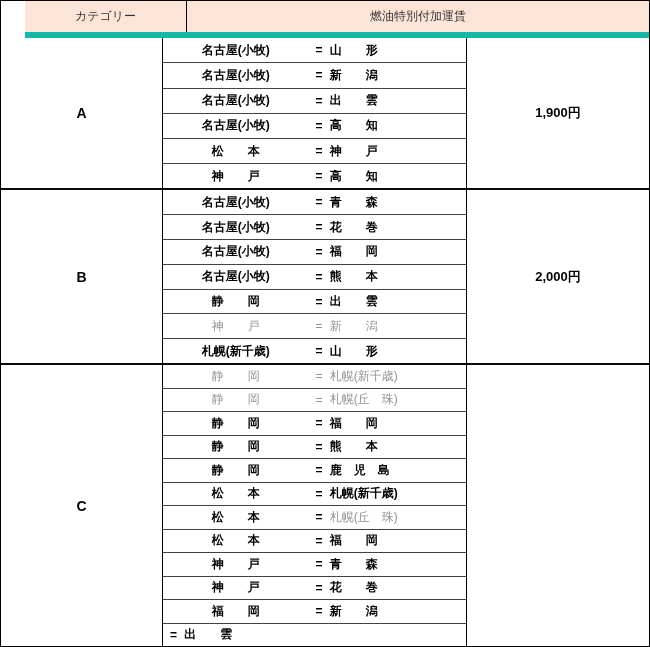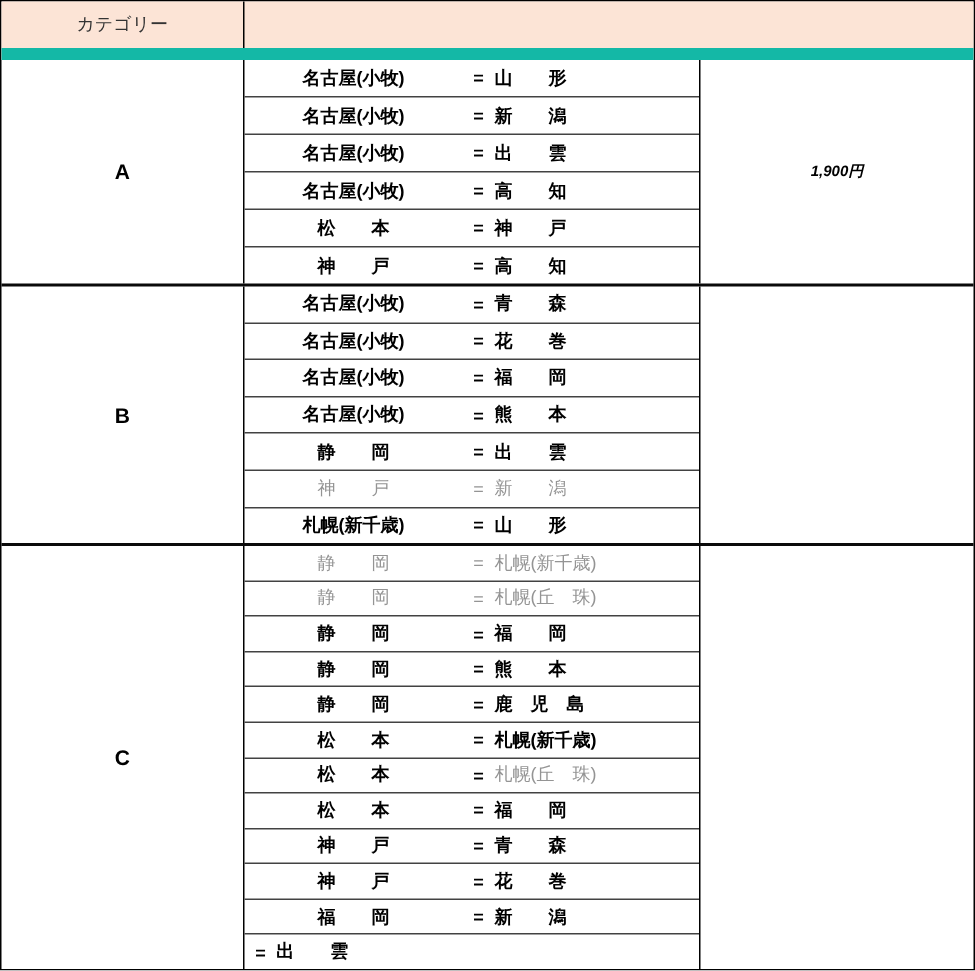--- a/index.html
+++ b/index.html
@@ -2,48 +2,49 @@
 <html><head>
 <meta charset="utf-8">
 <style>
   html,body{margin:0;padding:0;background:#fff;}
   .surcharge-table{
     width:650px;height:647px;box-sizing:border-box;
     border:1px solid #000;display:flex;flex-direction:column;
     font-family:"Liberation Sans","DejaVu Sans",sans-serif;
     background:#fff;color:#000;
   }
-  .header-row{display:flex;flex:0 0 31px;border-bottom:8px solid #14b8a6;}
+  .header-row{display:flex;flex:0 0 31px;border-bottom:6px solid #14b8a6;margin-left:24px;}
   .hcell{display:flex;align-items:center;justify-content:center;
     font-size:12px;color:#333;box-sizing:border-box;}
   .col-cat{width:162px;flex:0 0 162px;border-right:1px solid #000;box-sizing:border-box;}
   .col-route{width:304px;flex:0 0 304px;border-right:1px solid #000;box-sizing:border-box;}
   .col-fare{flex:1 1 auto;}
   #sections{display:flex;flex-direction:column;flex:1 1 auto;min-height:0;}
   .section{display:flex;border-bottom:2px solid #0a0a0a;min-height:0;}
   .section:last-child{border-bottom:none;}
   .cat-cell{display:flex;align-items:center;justify-content:center;
     font-weight:bold;font-size:14px;box-sizing:border-box;}
   .routes{display:flex;flex-direction:column;box-sizing:border-box;}
   .route-row{flex:1 1 0;display:flex;align-items:center;
     border-bottom:1px solid #424242;font-weight:bold;font-size:12px;min-height:0;}
   .route-row:last-child{border-bottom:none;}
   .r-from{width:48%;text-align:center;white-space:nowrap;}
   .r-eq{width:7%;text-align:center;}
   .r-to{width:45%;text-align:left;white-space:nowrap;}
   .muted{color:#949494;font-weight:normal;}
   .fare-cell{display:flex;align-items:center;justify-content:center;
-    font-weight:bold;font-size:10px;box-sizing:border-box;font-style:italic;}
+    font-weight:bold;font-size:13px;box-sizing:border-box;}
 </style>
 </head>
 <body>
 
 <div class="surcharge-table">
   <div class="header-row" id="header-row" style="background: rgb(252, 228, 214);">
     <div class="hcell col-cat">カテゴリー</div>
+    <div class="hcell col-fare">燃油特別付加運賃</div>
   </div>
   <div id="sections">
       <div class="section" style="flex-grow: 6;">
         <div class="cat-cell col-cat">A</div>
         <div class="routes col-route">
           <div class="route-row">
             <span class="r-from">名古屋(小牧)</span>
             <span class="r-eq">=</span>
             <span class="r-to">山　　形</span>
           </div>
@@ -107,20 +108,21 @@
             <span class="r-from muted">神　　戸</span>
             <span class="r-eq muted">=</span>
             <span class="r-to muted">新　　潟</span>
           </div>
           <div class="route-row">
             <span class="r-from">札幌(新千歳)</span>
             <span class="r-eq">=</span>
             <span class="r-to">山　　形</span>
           </div>
         </div>
+        <div class="fare-cell col-fare">2,000円</div>
       </div>
       <div class="section" style="flex-grow: 12;">
         <div class="cat-cell col-cat">C</div>
         <div class="routes col-route">
           <div class="route-row">
             <span class="r-from muted">静　　岡</span>
             <span class="r-eq muted">=</span>
             <span class="r-to muted">札幌(新千歳)</span>
           </div>
           <div class="route-row">

